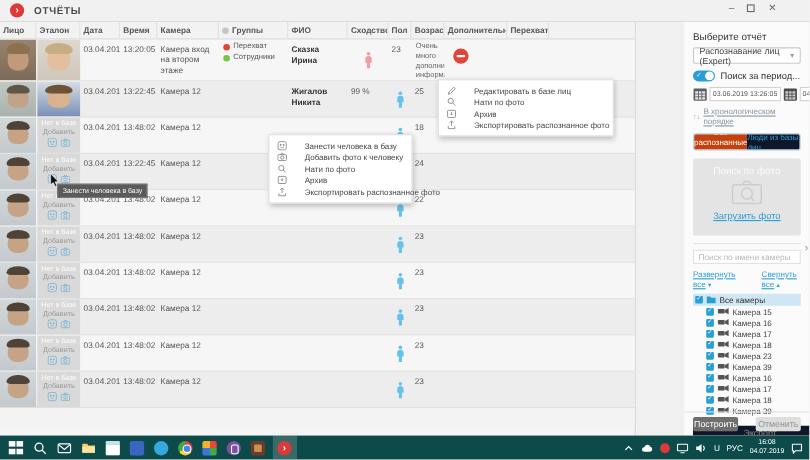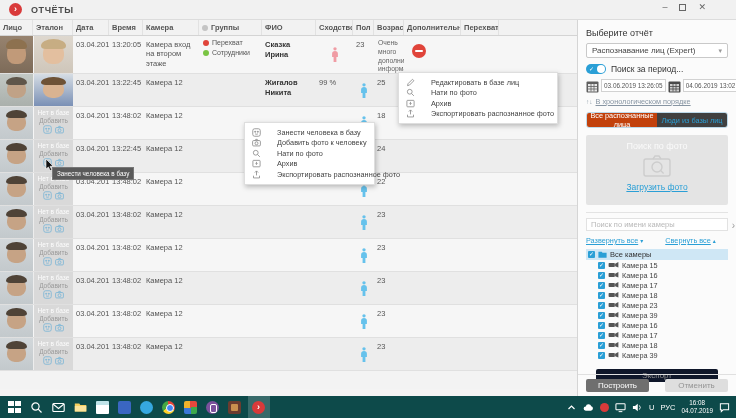--- a/index.html
+++ b/index.html
@@ -8,21 +8,21 @@
 
   
   .window{position:absolute;left:0;top:0;right:0;bottom:22px;background:#f0f0f0;}
   .titlebar{height:20px;display:flex;align-items:center;background:#f1f1f1;border-bottom:1px solid #dcdcdc;position:relative;}
   .app-logo{width:13px;height:13px;border-radius:50%;background:#d93a3a;color:#fff;font-size:9px;font-weight:bold;
             display:flex;align-items:center;justify-content:center;margin-left:9px;line-height:1;}
   .title{font-size:9px;font-weight:bold;color:#4a4a4a;letter-spacing:.6px;margin-left:9px;}
   .win-controls{position:absolute;right:30px;top:2px;display:flex;gap:12px;color:#666;font-size:9px;align-items:center;}
   .win-controls .sq{width:7px;height:7px;border:1px solid #666;display:inline-block;}
 
-  .main{position:absolute;top:20px;left:0;right:0;bottom:0;display:flex;}
+  .main{position:absolute;top:20px;left:0;right:0;bottom:0;display:flex;gap:44px;}
 
   
   .table{width:578px;position:relative;background:#f4f4f4;border-right:1px solid #d5d5d5;
          --cols:33px 40px 36px 34px 56px 63px 54px 37px 21px 30px 57px 38px 1fr;}
   .thead{display:grid;grid-template-columns:var(--cols);height:16px;background:#f2f2f2;border-bottom:1px solid #d4d4d4;}
   .hcell{font-size:7.5px;font-weight:bold;color:#555;line-height:15px;padding-left:3px;border-right:1px solid #e2e2e2;
          overflow:hidden;white-space:nowrap;display:flex;align-items:center;gap:3px;}
   .hdot{width:6px;height:6px;border-radius:50%;background:#c4c4c4;display:inline-block;flex:0 0 auto;}
   .trow{display:grid;grid-template-columns:var(--cols);height:33px;background:#f6f6f6;border-bottom:1px solid #e0e0e0;}
   .trow.alt{background:#ededed;}
@@ -82,21 +82,21 @@
   .toggle .knob{position:absolute;right:1px;top:1px;width:8px;height:8px;border-radius:50%;background:#fff;}
   .toggle::before{content:"✓";position:absolute;left:3px;top:0;font-size:6px;color:#fff;line-height:10px;}
   .sb-dates{display:flex;align-items:center;gap:2px;margin-top:5px;}
   .cal{width:13px;height:13px;flex:0 0 auto;}
   .cal svg{width:100%;height:100%;}
   .dval{height:13px;border:1px solid #d2d2d2;background:#fff;font-size:6.4px;line-height:12px;padding:0 2px;color:#555;white-space:nowrap;}
   .sb-order{margin-top:5px;font-size:7.3px;color:#8795a3;display:flex;gap:3px;align-items:center;}
   .sb-order .u{text-decoration:underline;}
   .sorti{font-size:6.5px;color:#9aa7b2;}
   .sb-tabs{display:flex;height:16px;margin-top:6px;border:1px solid #bcd9ea;border-radius:3px;overflow:hidden;}
-  .tab{flex:1;display:flex;align-items:center;justify-content:center;font-size:7.3px;background:#404040;color:#2a9fd6;}
+  .tab{flex:1;display:flex;align-items:center;justify-content:center;font-size:7.3px;background:#0f172a;color:#2a9fd6;}
   .tab.active{background:#c2410c;color:#fff;text-align:center;}
   .photo-box{margin-top:7px;height:70px;background:#e4e4e4;border-radius:2px;display:flex;flex-direction:column;align-items:center;}
   .pb-title{font-size:9px;color:#fafafa;margin-top:6px;}
   .pb-icon{width:30px;height:24px;color:#cdcdcd;margin-top:3px;}
   .pb-icon svg{width:100%;height:100%;}
   .pb-link{font-size:8.5px;color:#2a9fd6;text-decoration:underline;margin-top:4px;}
   .sb-div{border-top:1px solid #e3e3e3;margin-top:7px;}
   .sb-search{margin-top:5px;height:13px;border:1px solid #e2e2e2;background:#fff;font-size:7.5px;color:#b8b8b8;
              line-height:12px;padding-left:4px;}
   .panel-arrow{position:absolute;right:1px;top:200px;color:#9a9a9a;font-size:10px;}

